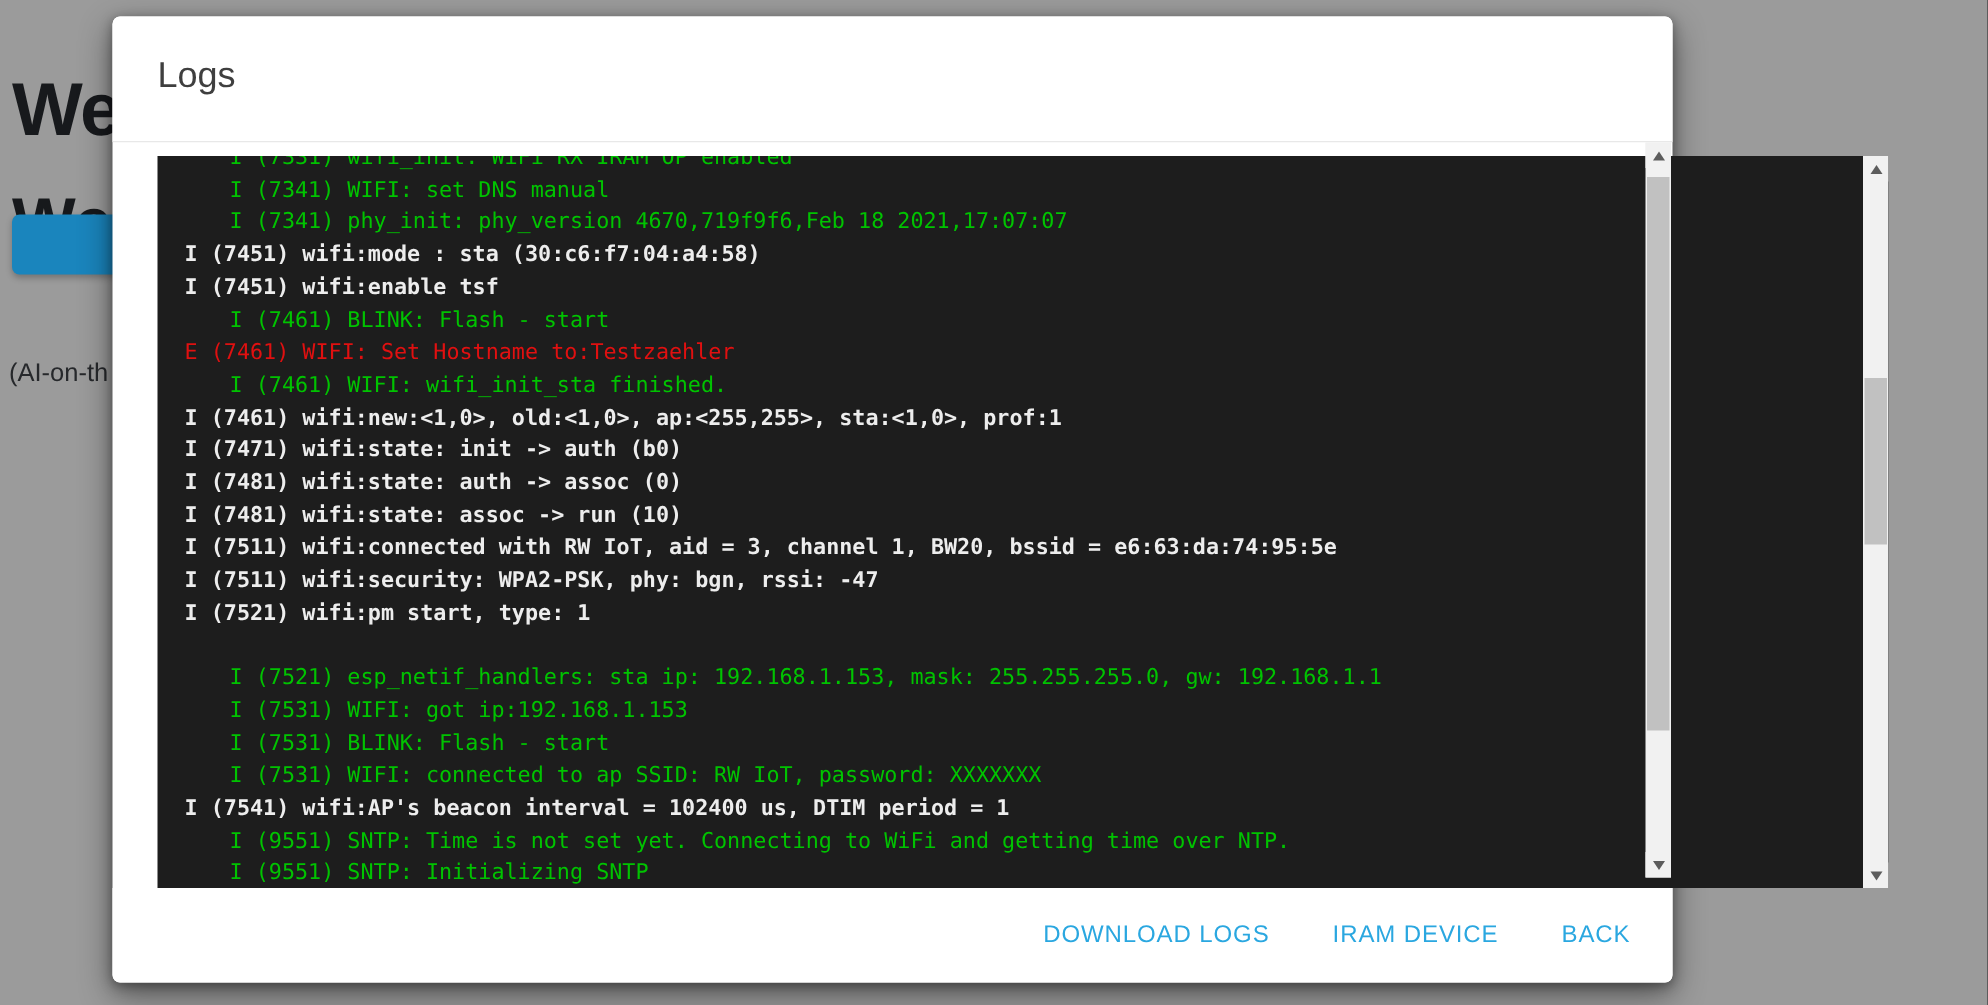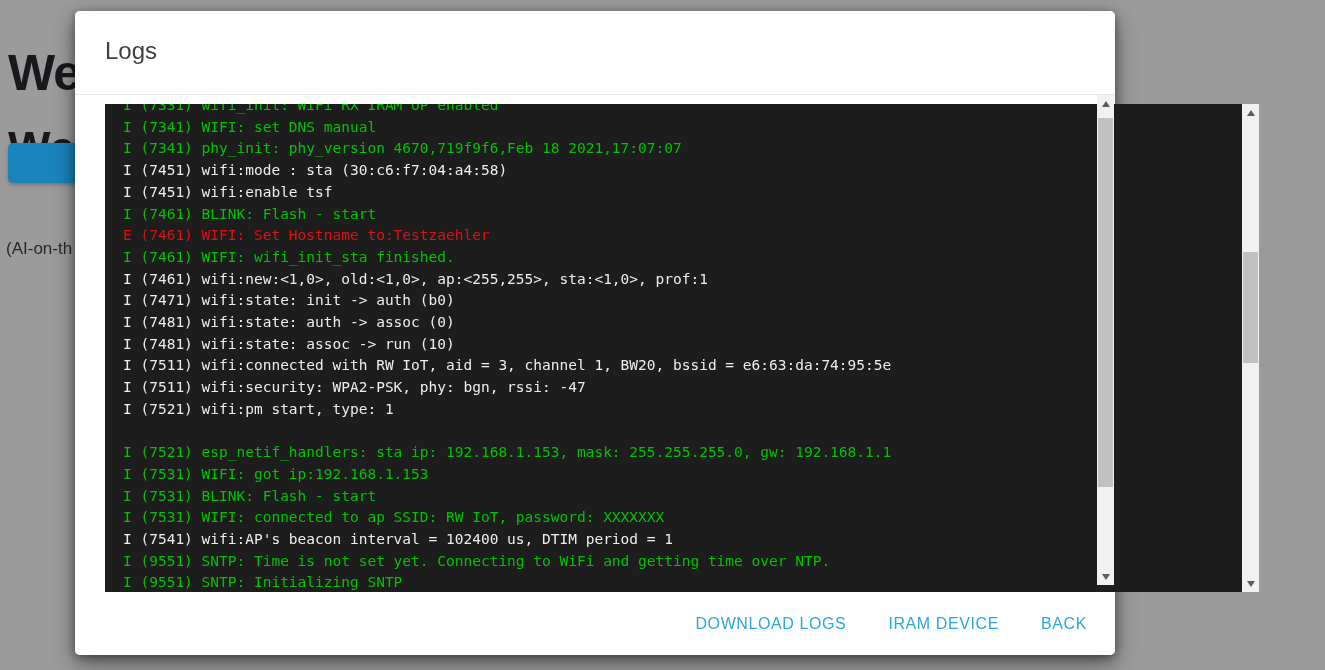--- a/index.html
+++ b/index.html
@@ -44,22 +44,22 @@
   .log-box{
     position:absolute;left:30px;top:93px;width:1154px;height:488px;
     background:var(--term-bg,#1d1d1d);overflow:hidden;
   }
   .log-pre{
     position:absolute;left:18px;top:-9px;margin:0;
     font-family:"DejaVu Sans Mono","Liberation Mono",monospace;
     font-size:14.5px;line-height:21.7px;white-space:pre;
   }
   .ln{display:block;min-height:21.7px;}
-  .ln.green{color:var(--log-green,#00c300);}
-  .ln.white{color:var(--log-white,#ededed);}
+  .ln.green{color:var(--log-green,#00c300);margin-left:30px;}
+  .ln.white{color:var(--log-white,#ededed);font-weight:bold;}
   .ln.red{color:var(--log-red,#e01010);}
 
   
   .sbar{position:absolute;background:#f1f1f1;}
   .sb-log{right:0;top:0;width:17px;height:488px;}
   .sb-modal{right:1px;top:84px;width:17px;height:490px;}
   .sb-btn{
     position:absolute;left:0;width:17px;height:17px;background:#f1f1f1;
     display:flex;align-items:center;justify-content:center;border:none;padding:0;cursor:default;
   }

